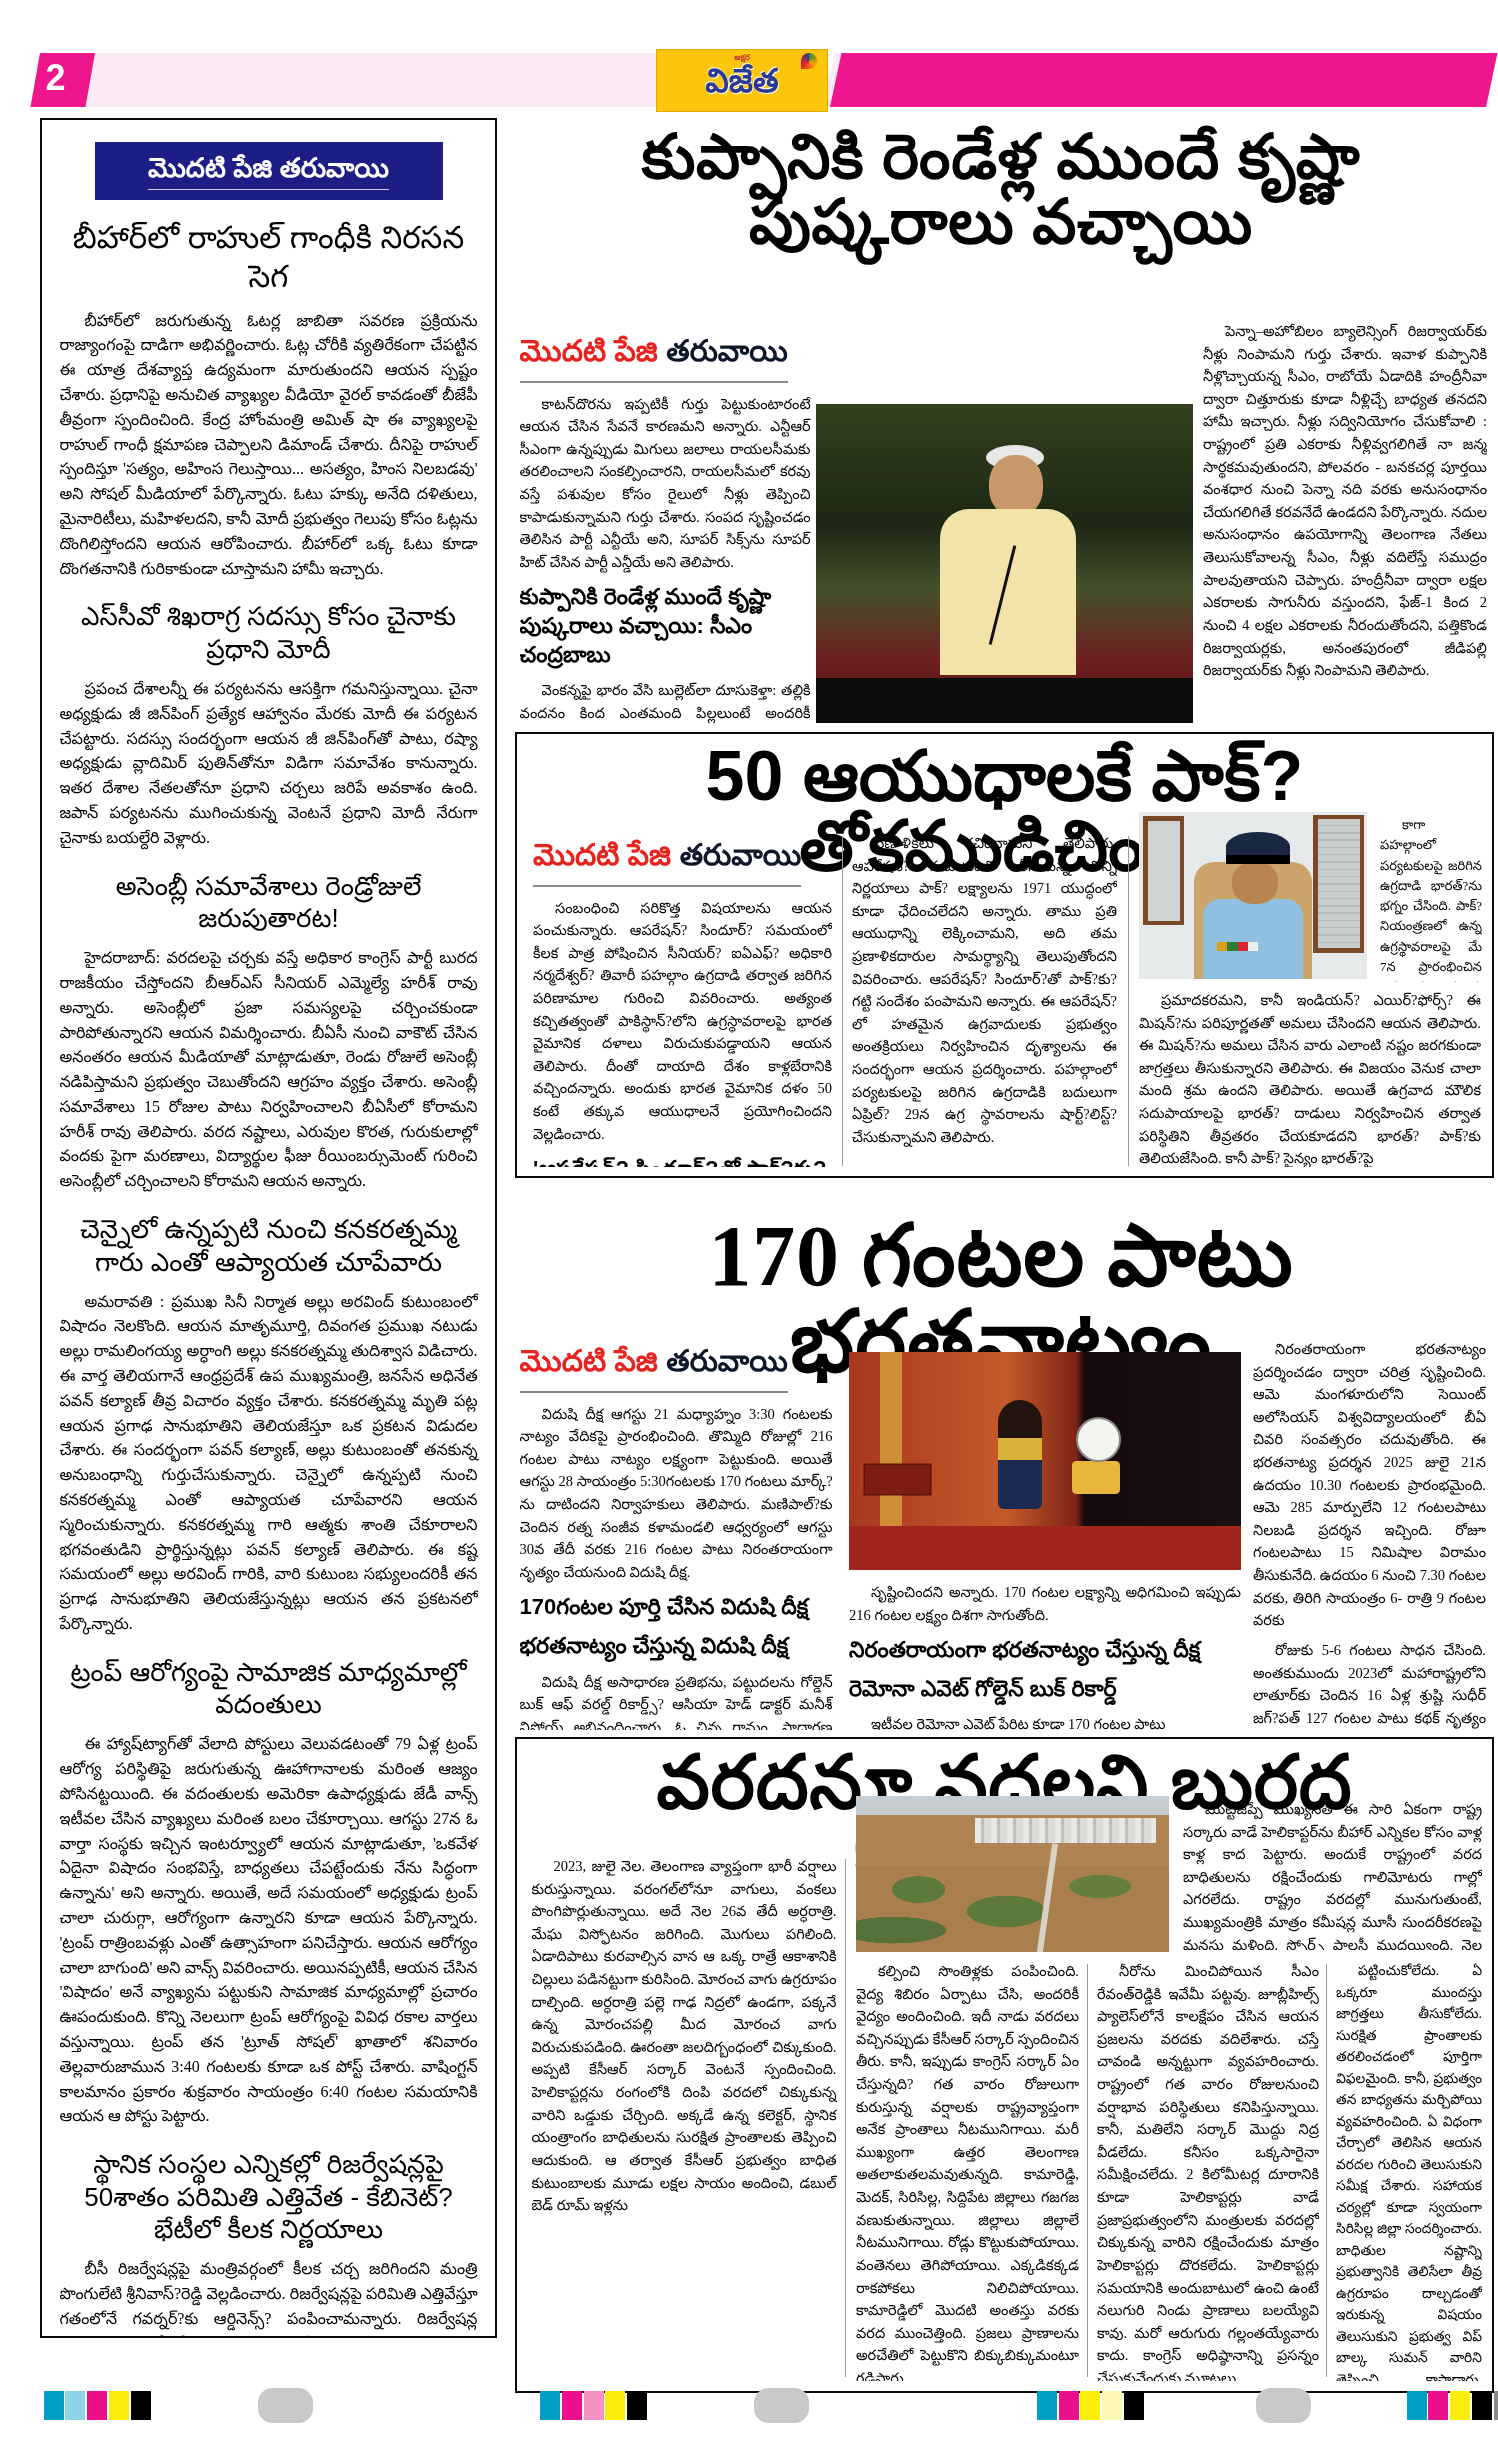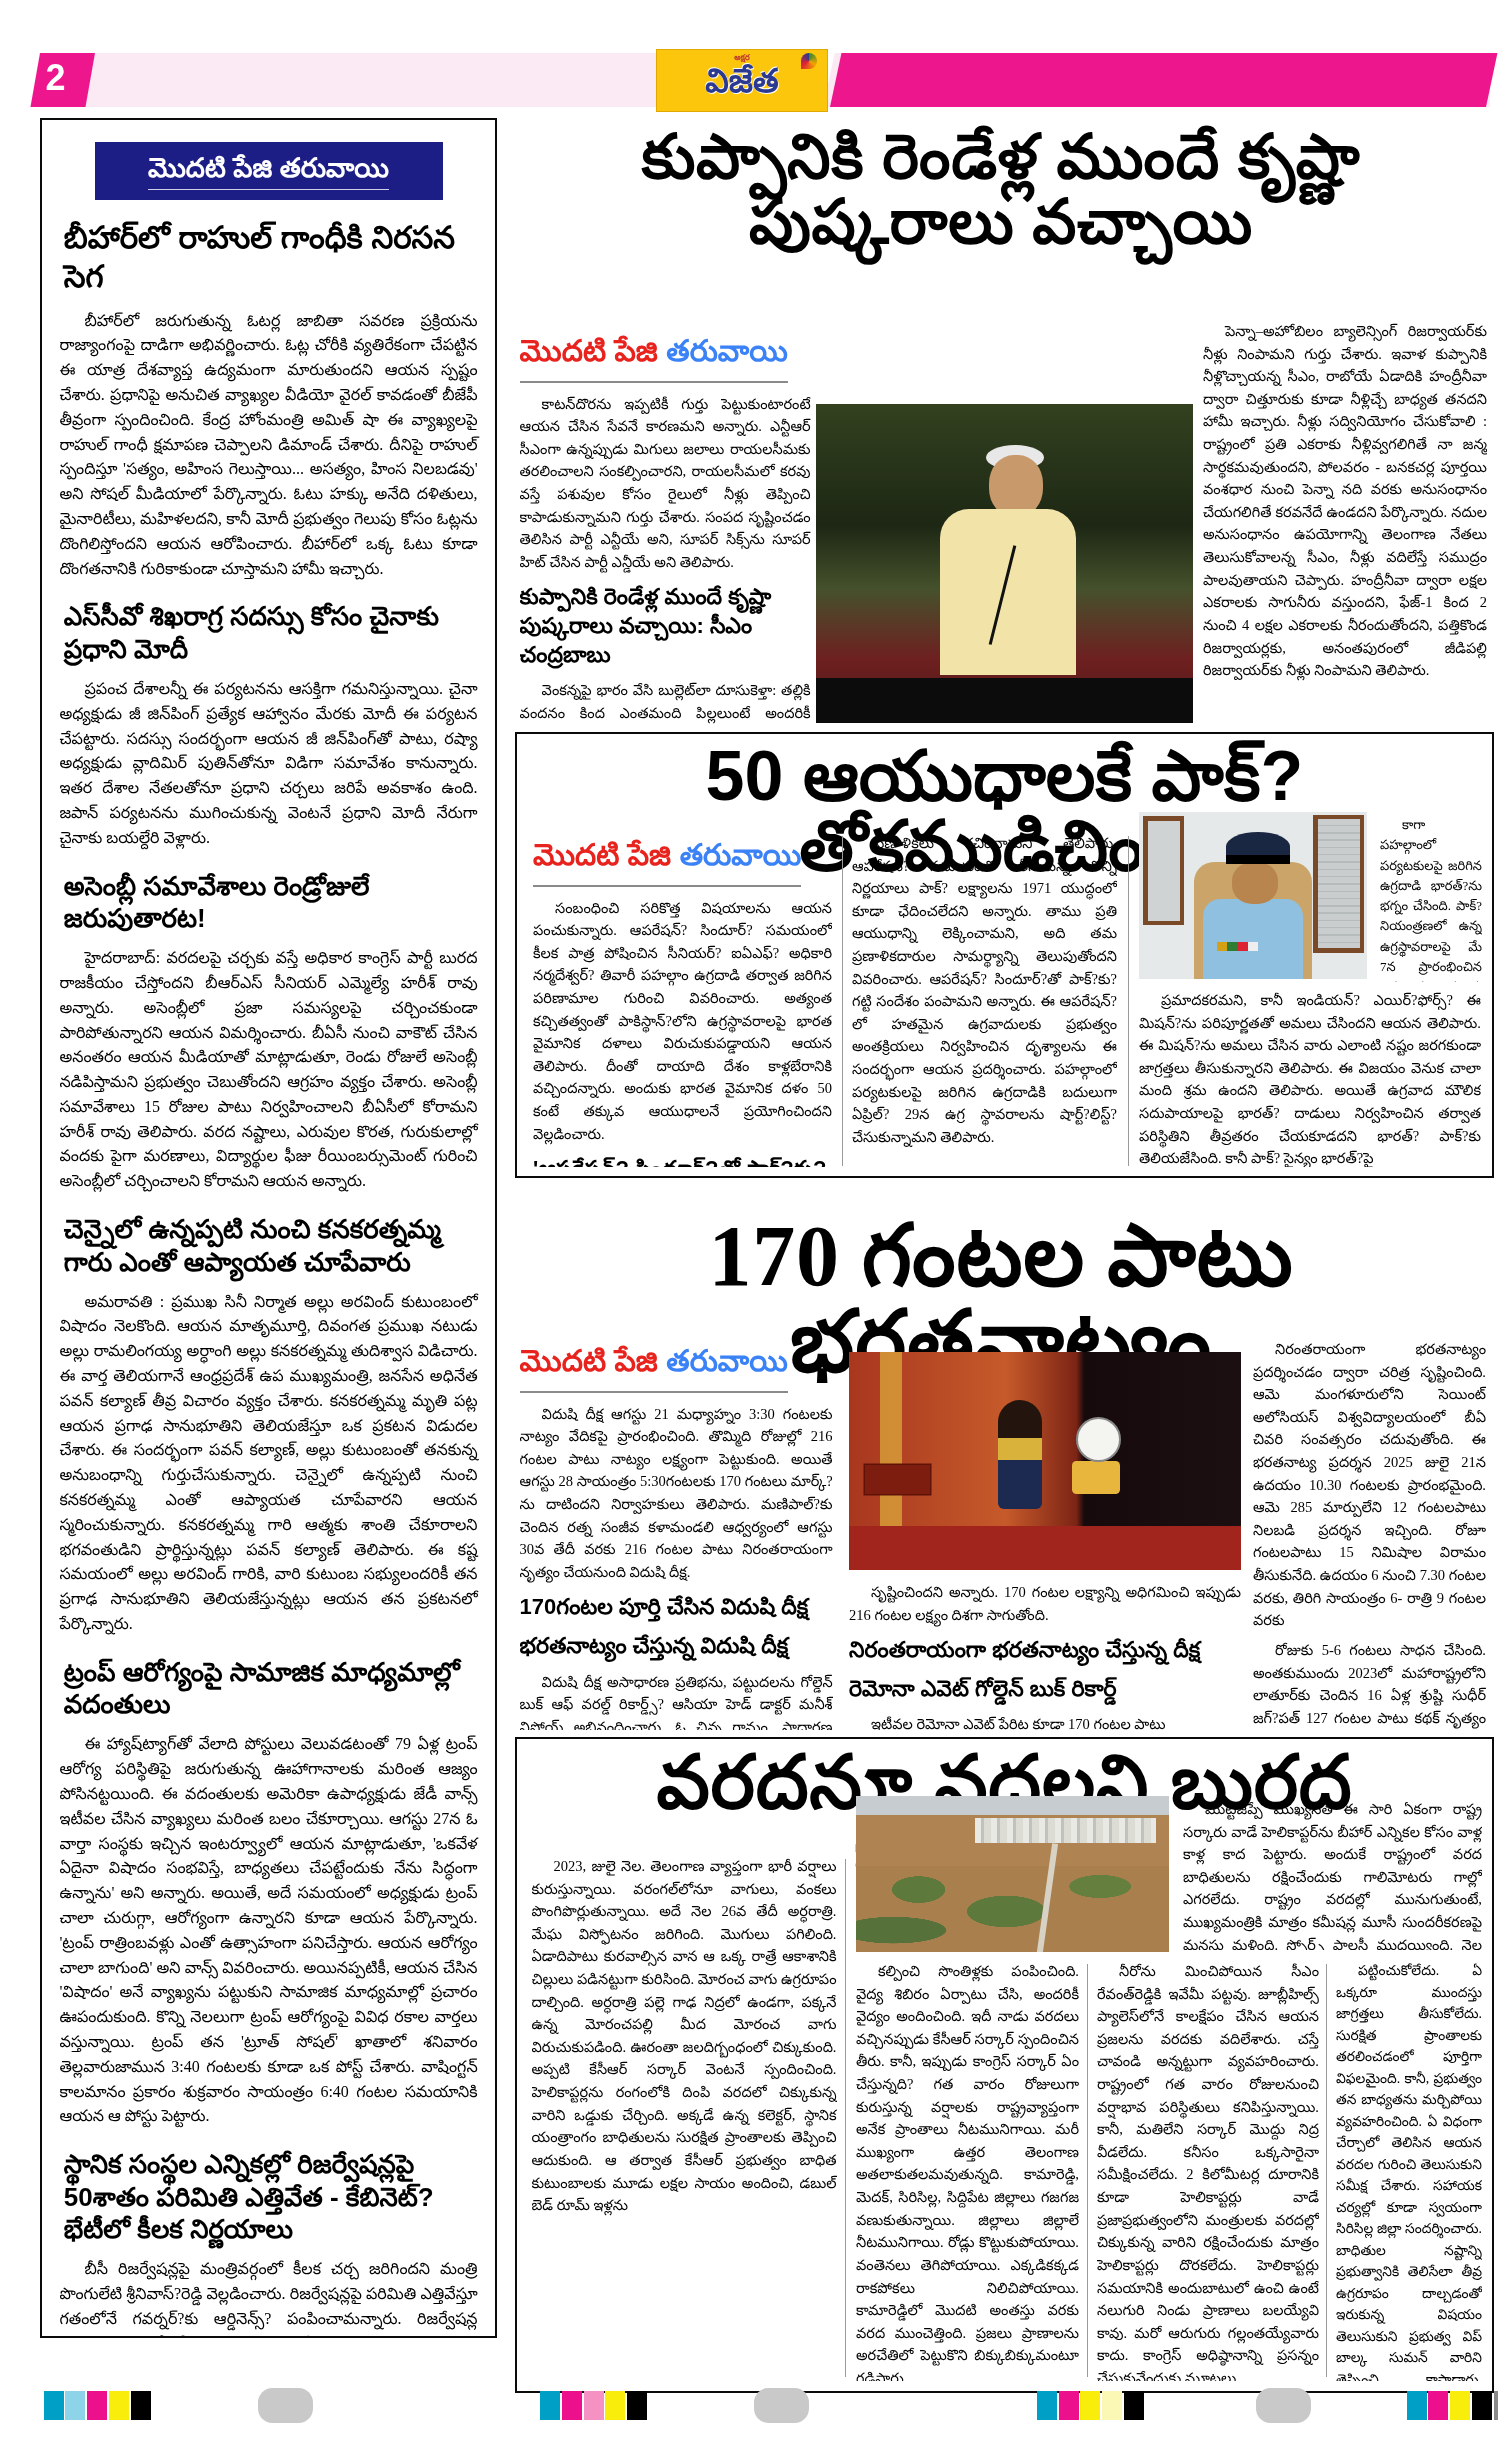--- a/index.html
+++ b/index.html
@@ -22,35 +22,35 @@
   .masthead .title{display:block;font-size:33px;line-height:33px;font-weight:bold;color:#2b3990;
                    font-family:"Liberation Sans",sans-serif;text-shadow:0.7px 0.7px 0 #fff,-0.7px -0.7px 0 #fff;}
   .peacock{position:absolute;right:10px;top:2.9px;width:16px;height:16px;border-radius:50% 50% 50% 0;
            background:conic-gradient(#2e8b2e,#f4a300,#d23,#2b3990);}
   
   .left-col{position:absolute;left:40px;top:118px;width:457px;height:2220px;border:2.2px solid #0a0a0a;
             box-sizing:border-box;padding:19px 17.4px;overflow:hidden;}
   .section-banner{margin:2.9px auto 7.3px auto;width:348px;background:#1d1d86;color:#fff;text-align:center;
                   padding:11.6px 0 10px 0;font-size:27px;font-weight:bold;font-family:"Liberation Sans",sans-serif;}
   .section-banner .u{border-bottom:1.5px solid #cfcfe8;padding-bottom:5.8px;}
-  .story-head{font-family:"Liberation Sans",sans-serif;font-weight:bold;
+  .story-head{font-family:"Liberation Sans",sans-serif;font-weight:normal;text-align:center;
               font-size:26px;line-height:1.25;margin:19px 4.4px 11.6px 4.4px;}
   .story-head.big{font-size:31px;}
   .story-body{font-size:16px;line-height:1.55;text-align:justify;margin:0 0 5.8px 0;text-indent:25px;}
   
   .art{position:absolute;box-sizing:border-box;overflow:hidden;}
   .art-border{border:2.9px solid #0a0a0a;}
   .huge-head{position:absolute;left:0;right:0;text-align:center;font-weight:bold;
              font-family:"Liberation Sans",sans-serif;letter-spacing:0.7px;}
   .col{position:absolute;font-size:14.5px;line-height:1.56;text-align:justify;overflow:hidden;}
   .col p{margin:0 0 7.3px 0;text-indent:22px;}
   .lead-label{font-family:"Liberation Sans",sans-serif;font-weight:bold;font-size:30px;
               border-bottom:2.2px solid #8a8a8a;padding-bottom:5.8px;display:inline-block;margin-bottom:10px;}
   .lead-label .red{color:#e8231e;}
-  .lead-label .blk{color:#3b82f6;margin-left:8.7px;}
+  .lead-label .blk{color:#0f172a;margin-left:8.7px;}
   .sub-head{font-family:"Liberation Sans",sans-serif;font-weight:bold;font-size:22px;line-height:1.3;
             text-align:left;margin:10px 0;}
   .vrule{position:absolute;width:0.7px;background:#9a9a9a;}
   
   .photo{position:absolute;overflow:hidden;}
   .cm-photo{background:linear-gradient(180deg,#33411f 0%,#1d2714 38%,#45512c 58%,#6e2020 80%,#4e1414 100%);}
   .cm-head{position:absolute;left:46%;top:16%;width:54px;height:62px;border-radius:46%;background:#c8996a;}
   .cm-hair{position:absolute;left:45%;top:13%;width:58px;height:25px;border-radius:50%;background:#e8e8e8;}
   .cm-body{position:absolute;left:33%;top:33%;width:36%;height:52%;border-radius:29px 29px 0 0;background:#f2e3a8;}
   .cm-podium{position:absolute;left:0;bottom:0;width:100%;height:14%;background:#0c0c0c;}

